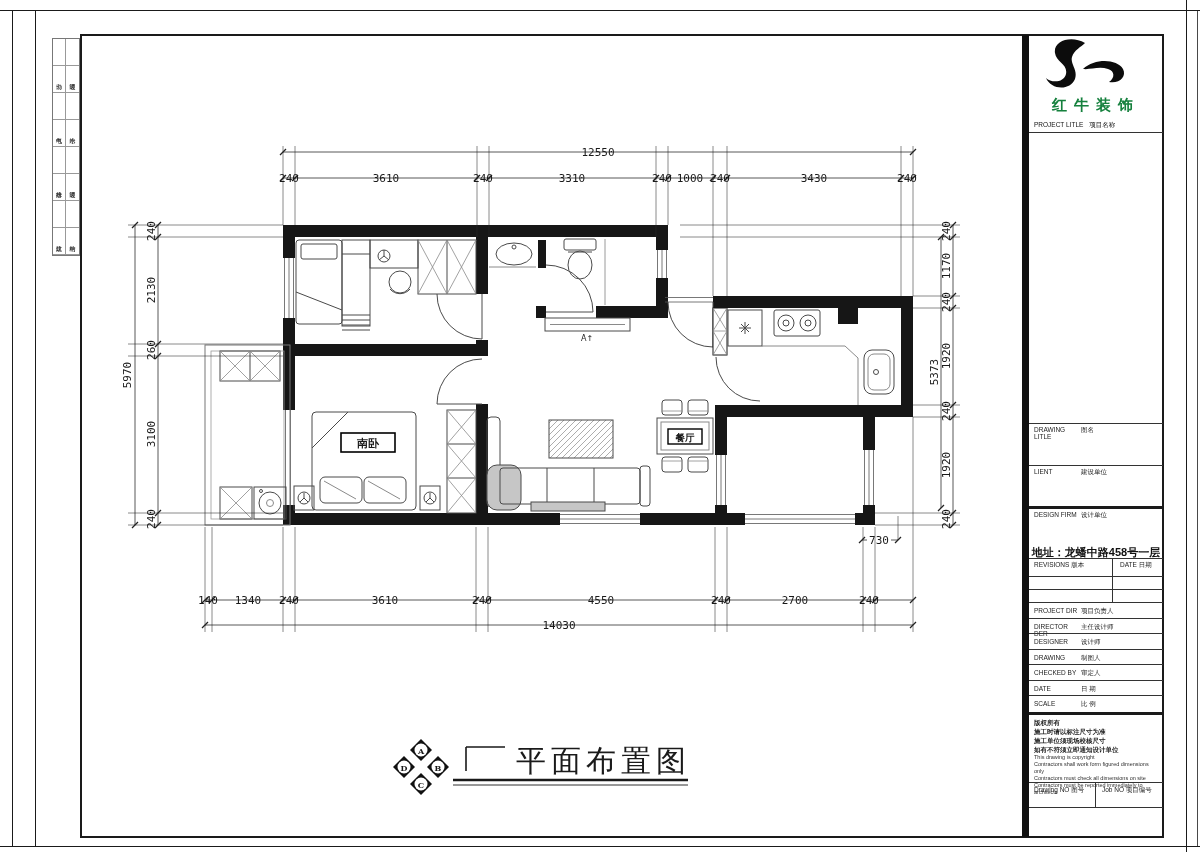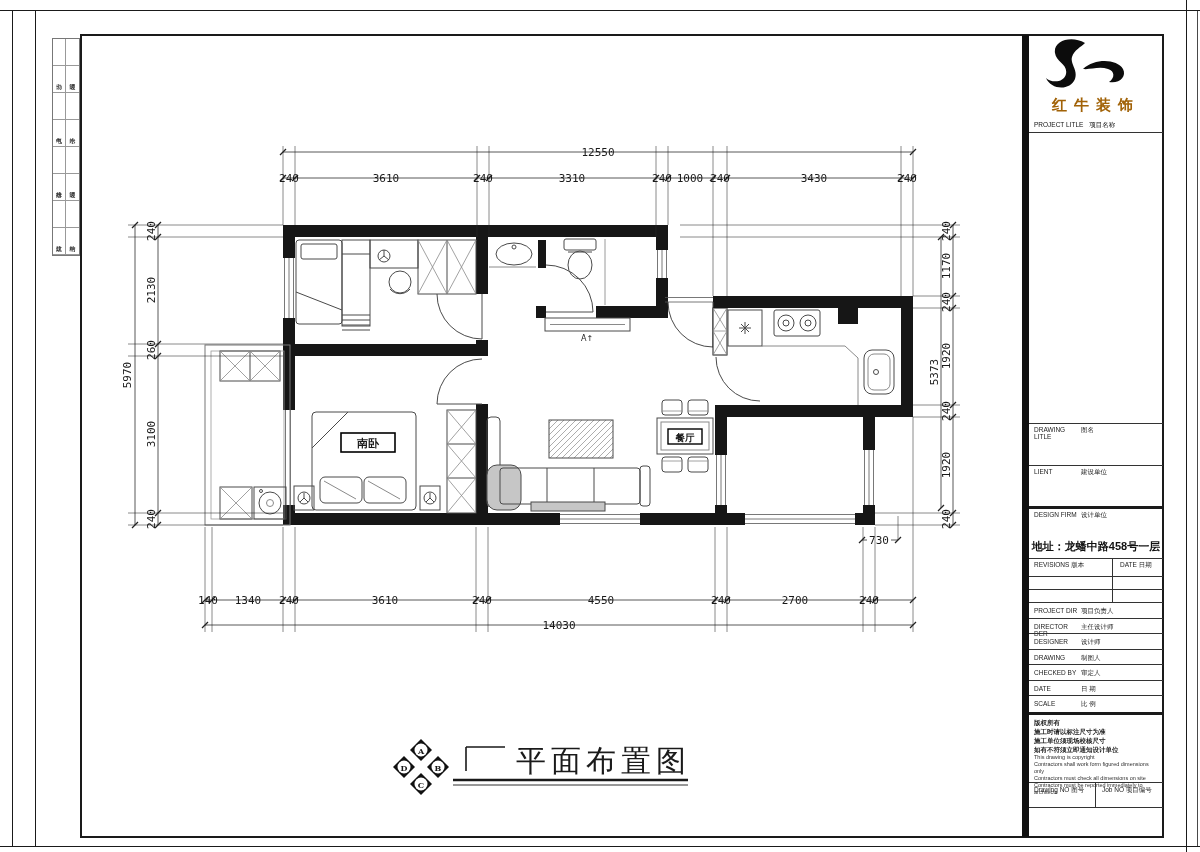--- a/index.html
+++ b/index.html
@@ -17,26 +17,26 @@
                display:flex;align-items:center;justify-content:center;overflow:hidden;}
   .strip .cell:nth-child(2n){border-right:none;}
   .strip .vtxt{writing-mode:vertical-rl;font-size:6px;line-height:1;color:#222;letter-spacing:0;}
 
   
   .tb{position:absolute;left:1029px;top:35px;width:134px;height:802px;font-size:6.5px;}
   .tb .abs{position:absolute;left:0;width:100%;}
   .tb .pad{padding-left:5px;padding-right:3px;box-sizing:border-box;}
   .hline{position:absolute;left:0;width:100%;border-top:1px solid #333;}
   .hline.thick{border-top:3px solid #1a1a1a;}
-  .brand{font-size:15px;font-weight:bold;letter-spacing:7px;text-align:center;color:#a16207;}
+  .brand{font-size:15px;font-weight:bold;letter-spacing:7px;text-align:center;color:#15803d;}
   .tb-row{display:flex;align-items:flex-start;}
   .tb-row .en{width:47px;flex:none;color:#222;}
   .tb-row .cn{color:#222;}
   .company{font-size:12.5px;font-weight:bold;text-align:center;letter-spacing:1px;}
-  .address{font-size:11px;font-weight:bold;text-align:center;margin-top:2px;}
+  .address{font-size:11px;font-weight:bold;text-align:center;margin-top:8px;}
   .cp-cn{font-size:6.5px;font-weight:bold;line-height:9px;color:#222;}
   .cp-en{font-size:5.5px;line-height:7px;color:#333;}
   .vdiv{position:absolute;border-left:1px solid #333;}
 </style>
 </head>
 <body>
 
 <div class="page">
 
 <svg width="1200" height="852" viewBox="0 0 1200 852" style="position:absolute;left:0;top:0;">

